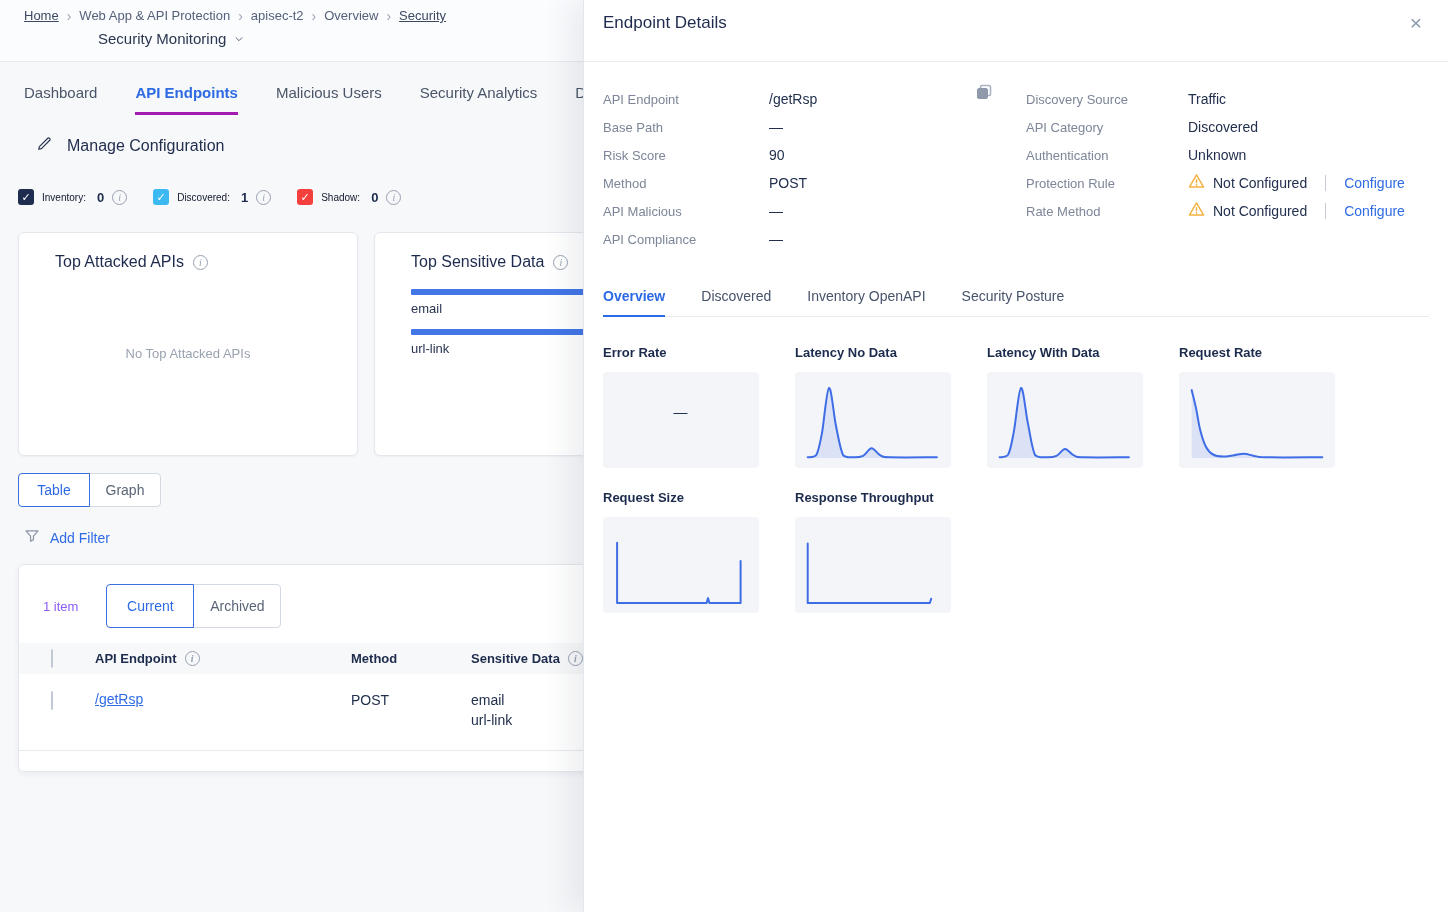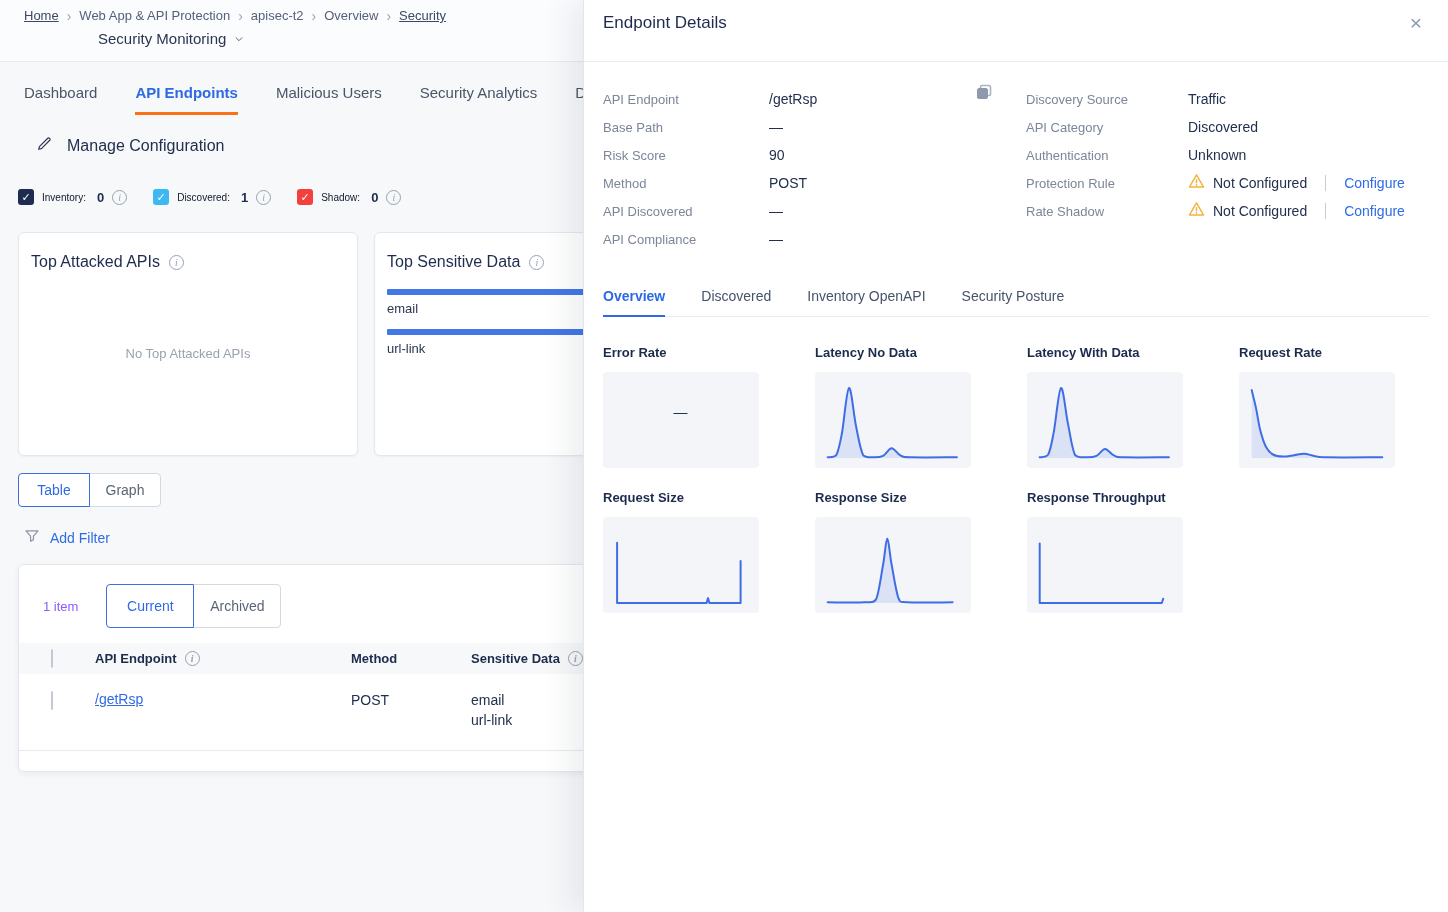--- a/index.html
+++ b/index.html
@@ -13,34 +13,34 @@
   .breadcrumb .crumb-link { color:#3d4962; text-decoration:underline; cursor:pointer; }
   .breadcrumb .sep { color:#9aa3b2; font-size:14px; line-height:1; }
   .title-row { display:flex; align-items:center; margin-top:7px; }
   .page-title { font-size:19px; color:#1f2d50; font-weight:500; display:flex; align-items:center; gap:8px; }
   .monitor-select { font-size:15px; color:#2a3550; margin-left:74px; display:flex; align-items:center; gap:8px; cursor:pointer; }
   .chev { width:10px; height:10px; display:inline-block; }
   .chev svg { display:block; }
 
   .tabbar { display:flex; gap:38px; padding:22px 0 0 24px; }
   .tab { font-size:15px; color:#4a5568; padding-bottom:11px; cursor:pointer; }
-  .tab.active { color:#2d6ae3; font-weight:700; border-bottom:3px solid #f97316; }
+  .tab.active { color:#2d6ae3; font-weight:700; border-bottom:3px solid #a21caf; }
 
   .manage-row { margin:20px 0 0 36px; display:flex; align-items:center; gap:14px; cursor:pointer; }
   .manage-row span.lbl { font-size:16px; color:#222f4e; font-weight:500; }
 
   .filters-row { margin:33px 0 0 18px; display:flex; align-items:center; gap:26px; }
   .filter-item { display:flex; align-items:center; gap:8px; }
   .cb { width:16px; height:16px; border-radius:3px; display:flex; align-items:center; justify-content:center; color:#fff; font-size:11px; font-weight:700; cursor:pointer; }
   .filter-item .flabel { font-size:10px; color:#0f172a; }
   .filter-item .fcount { font-size:13px; color:#1d2b4d; font-weight:700; margin-left:3px; }
   .info-icon { width:15px; height:15px; border:1px solid #98a1b3; border-radius:50%; color:#98a1b3; font-size:10px; line-height:13px; text-align:center; font-family:"Liberation Serif","DejaVu Serif",serif; font-style:italic; display:inline-block; }
 
   .cards-row { margin:27px 0 0 18px; display:flex; gap:16px; }
-  .card { width:340px; height:224px; background:#fff; border:1px solid #e4e8ed; border-radius:6px; box-shadow:0 1px 2px rgba(20,30,60,.05); padding:20px 12px; display:flex; flex-direction:column; }
+  .card { width:340px; height:224px; background:#fff; border:1px solid #e4e8ed; border-radius:6px; box-shadow:0 1px 2px rgba(20,30,60,.05); padding:20px 36px; display:flex; flex-direction:column; }
   .card-title { font-size:16px; color:#1e2b4e; font-weight:500; display:flex; align-items:center; gap:9px; }
   .card-empty { flex:1; display:flex; align-items:center; justify-content:center; font-size:13px; color:#99a2af; }
   .sd-bar { height:6px; background:#4377e8; border-radius:1px; }
   .sd-bar.first { margin-top:18px; }
   .sd-bar.second { margin-top:13px; }
   .sd-label { font-size:13px; color:#2a3550; margin-top:6px; }
 
   .seg { display:inline-flex; }
   .seg button { font-family:inherit; background:#fff; font-size:14px; cursor:pointer; border:1px solid #d3d9e0; color:#5a6576; }
   .seg button.on { border:1.5px solid #3b6fe0; color:#2f6be4; position:relative; z-index:2; }
@@ -83,21 +83,21 @@
   .warn-wrap { display:flex; align-items:center; gap:8px; }
   .vdiv { width:1px; height:16px; background:#c5ccd8; margin:0 10px; }
   .configure-link { font-size:14px; color:#2f6be4; cursor:pointer; }
   .copy-icon { position:absolute; left:392px; top:22px; cursor:pointer; }
 
   .panel-tabs { margin:35px 19px 0 19px; display:flex; gap:36px; border-bottom:1px solid #e7eaee; }
   .ptab { font-size:14px; color:#47536b; padding-bottom:11px; cursor:pointer; }
   .ptab.active { color:#2c69e4; font-weight:700; border-bottom:2.5px solid #2c69e4; margin-bottom:-1px; }
 
   .charts { margin:28px 0 0 19px; }
-  .chart-grid { display:grid; grid-template-columns:repeat(4,156px); column-gap:56px; }
+  .chart-grid { display:grid; grid-template-columns:repeat(4,156px); column-gap:36px; }
   .chart-grid.second { margin-top:22px; grid-template-columns:repeat(3,156px); }
   .chart-title { font-size:13px; font-weight:700; color:#1c2b4d; margin-bottom:12px; }
   .spark-box { width:156px; height:96px; background:#f3f5f8; border-radius:4px; overflow:hidden; }
   .spark-box.empty { display:flex; align-items:center; justify-content:center; }
   .spark-box.empty span { font-size:14px; color:#223252; letter-spacing:1px; position:relative; top:-8px; }
 </style>
 </head>
 <body>
 
 <div class="main">
@@ -251,21 +251,21 @@
         </div>
       <div class="drow">
           <span class="dlabel">Risk Score</span>
           <span class="dvalue">90</span>
         </div>
       <div class="drow">
           <span class="dlabel">Method</span>
           <span class="dvalue">POST</span>
         </div>
       <div class="drow">
-          <span class="dlabel">API Discovered</span>
+          <span class="dlabel">API Malicious</span>
           <span class="dvalue">—</span>
         </div>
       <div class="drow">
           <span class="dlabel">API Compliance</span>
           <span class="dvalue">—</span>
         </div>
     </div>
     <div class="dcol2">
       <div class="drow">
           <span class="dlabel">Discovery Source</span>
@@ -286,21 +286,21 @@
                 <path d="M12 2.5 L22 19.5 H2 Z" fill="none" stroke="#f3b23e" stroke-width="2" stroke-linejoin="round"></path>
                 <line x1="12" y1="9" x2="12" y2="13.5" stroke="#f3b23e" stroke-width="2" stroke-linecap="round"></line>
                 <circle cx="12" cy="16.6" r="1.2" fill="#f3b23e"></circle>
               </svg></span>
           <span class="dvalue">Not Configured</span>
           <span class="vdiv"></span>
           <span class="configure-link">Configure</span>
         </span>
       </div>
       <div class="drow">
-        <span class="dlabel">Rate Shadow</span>
+        <span class="dlabel">Rate Method</span>
         <span class="warn-wrap">
           <span><svg width="17" height="16" viewBox="0 0 24 22">
                 <path d="M12 2.5 L22 19.5 H2 Z" fill="none" stroke="#f3b23e" stroke-width="2" stroke-linejoin="round"></path>
                 <line x1="12" y1="9" x2="12" y2="13.5" stroke="#f3b23e" stroke-width="2" stroke-linecap="round"></line>
                 <circle cx="12" cy="16.6" r="1.2" fill="#f3b23e"></circle>
               </svg></span>
           <span class="dvalue">Not Configured</span>
           <span class="vdiv"></span>
           <span class="configure-link">Configure</span>
         </span>
@@ -353,27 +353,20 @@
     </div>
     <div class="chart-grid second">
       <div>
         <div class="chart-title">Request Size</div>
         <div class="spark-box"><svg width="156" height="96">
               <path d="M14.1,25.8L14.1,86.0L103.6,86.0L105.0,81.1L106.4,86.0L137.6,86.0L137.6,44.0L137.6,86L14.1,86Z" fill="rgba(99,130,230,0.16)" stroke="none"></path>
               <path d="M14.1,25.8L14.1,86.0L103.6,86.0L105.0,81.1L106.4,86.0L137.6,86.0L137.6,44.0" fill="none" stroke="#3E6DE6" stroke-width="2" stroke-linecap="round" stroke-linejoin="round"></path>
             </svg></div>
       </div>
       <div>
-        <div class="chart-title">Response Size</div>
-        <div class="spark-box"><svg width="156" height="96">
-              <path d="M12.7,85.3C18.8,85.3 41.6,85.8 49.6,85.3C57.6,84.8 57.9,86.0 61.0,82.5C64.0,76.2 66.2,57.6 68.1,47.5C70.0,37.4 70.9,21.6 72.3,21.6C73.7,21.6 74.7,37.5 76.6,47.5C78.5,57.5 81.1,75.5 83.7,81.8C86.3,86.0 83.2,84.7 92.2,85.3C101.2,85.9 130.1,85.3 137.6,85.3L137.6,86L12.7,86Z" fill="rgba(99,130,230,0.16)" stroke="none"></path>
-              <path d="M12.7,85.3C18.8,85.3 41.6,85.8 49.6,85.3C57.6,84.8 57.9,86.0 61.0,82.5C64.0,76.2 66.2,57.6 68.1,47.5C70.0,37.4 70.9,21.6 72.3,21.6C73.7,21.6 74.7,37.5 76.6,47.5C78.5,57.5 81.1,75.5 83.7,81.8C86.3,86.0 83.2,84.7 92.2,85.3C101.2,85.9 130.1,85.3 137.6,85.3" fill="none" stroke="#3E6DE6" stroke-width="2" stroke-linecap="round" stroke-linejoin="round"></path>
-            </svg></div>
-      </div>
-      <div>
         <div class="chart-title">Response Throughput</div>
         <div class="spark-box"><svg width="156" height="96">
               <path d="M12.7,26.5L12.7,86.0L134.8,86.0L136.2,81.8L136.2,86L12.7,86Z" fill="rgba(99,130,230,0.16)" stroke="none"></path>
               <path d="M12.7,26.5L12.7,86.0L134.8,86.0L136.2,81.8" fill="none" stroke="#3E6DE6" stroke-width="2" stroke-linecap="round" stroke-linejoin="round"></path>
             </svg></div>
       </div>
     </div>
   </div>
 
 </div>

